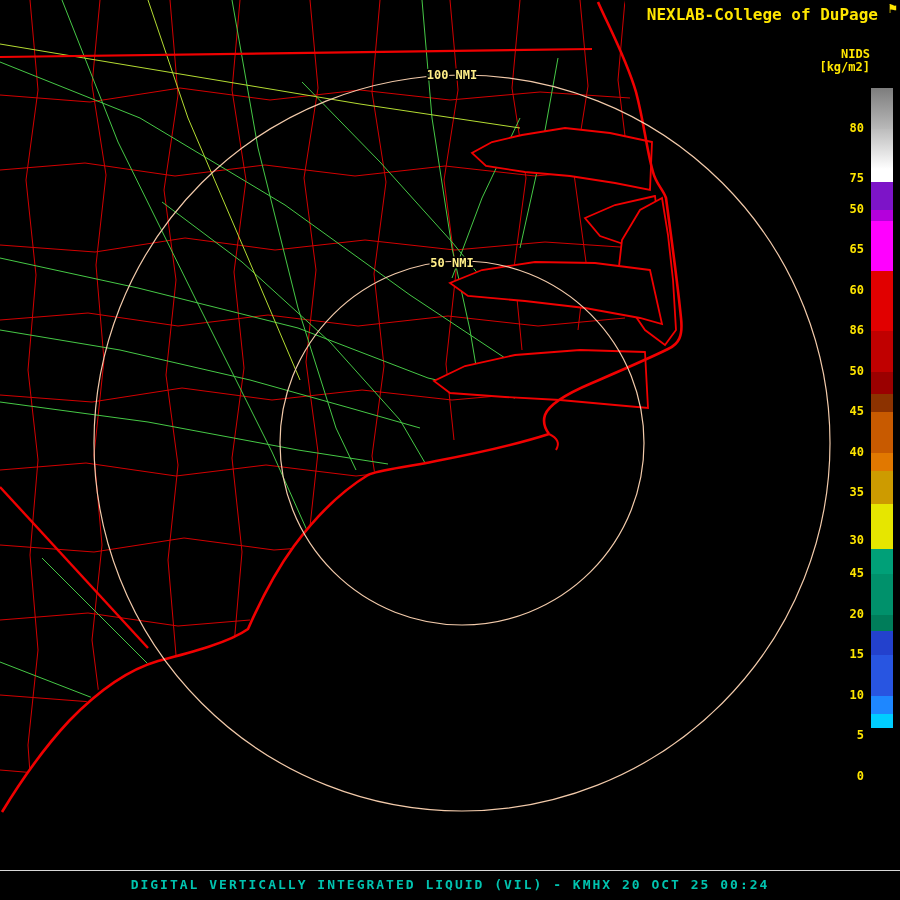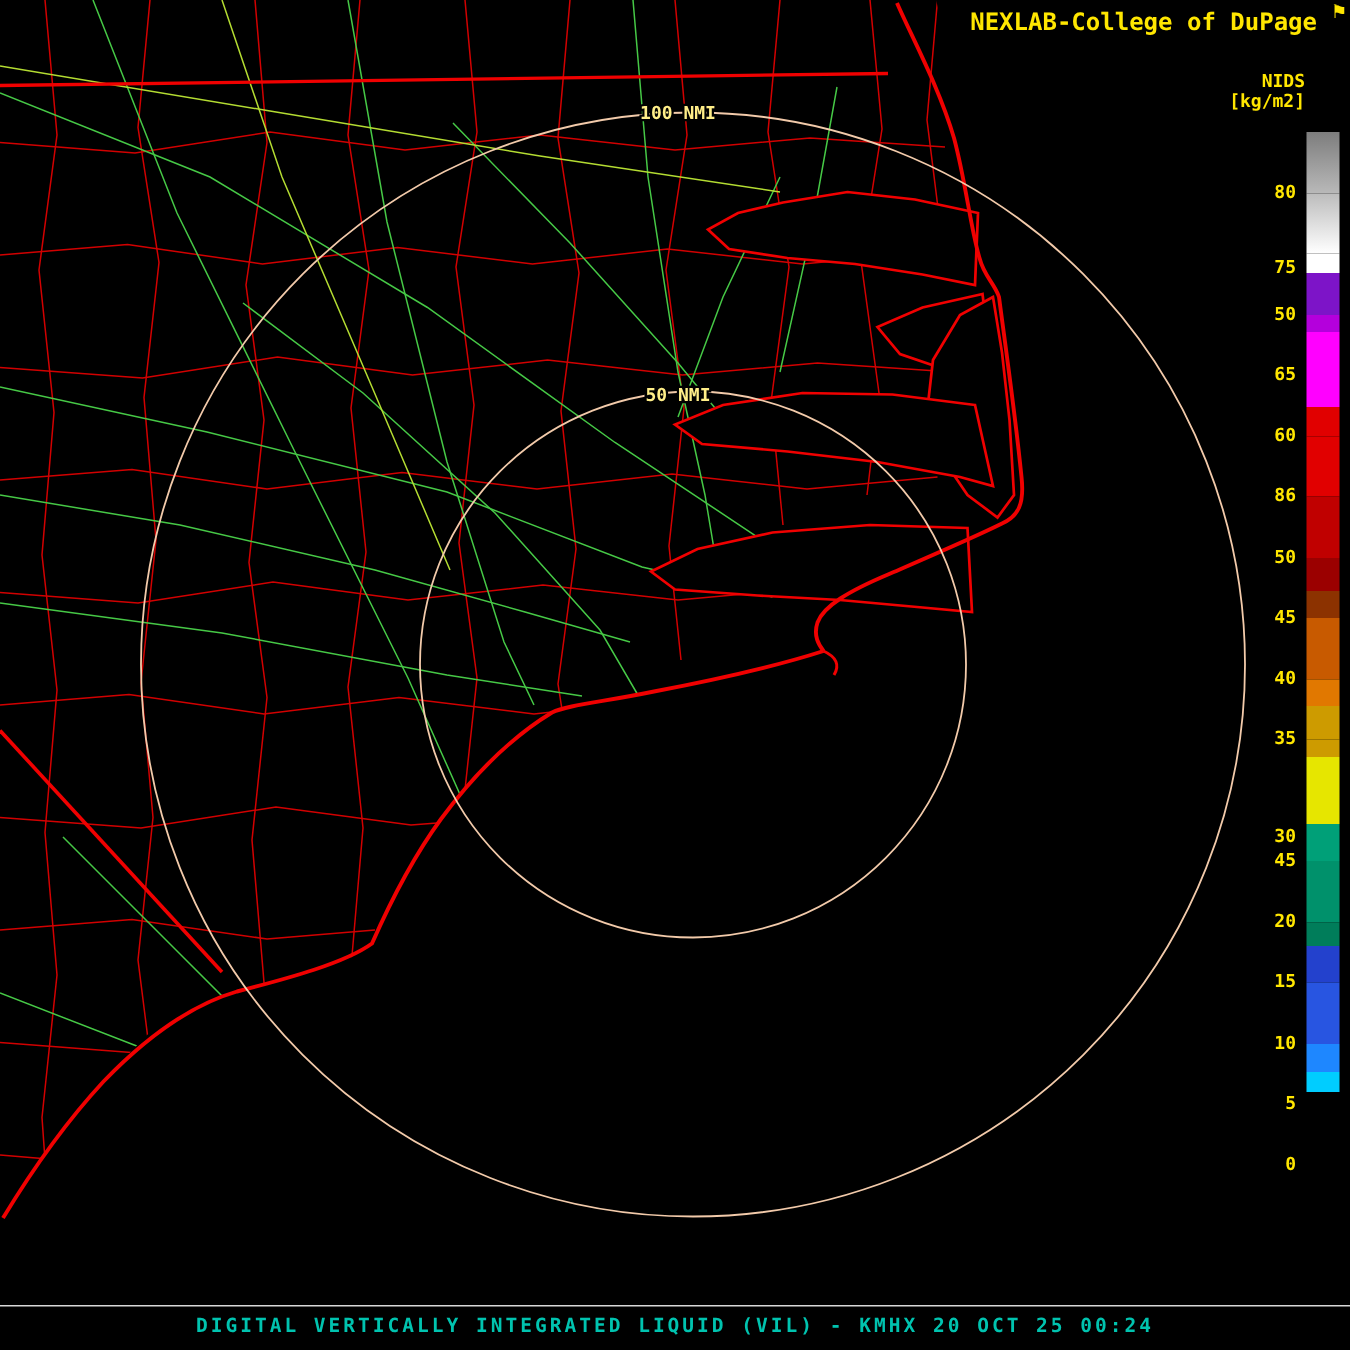--- a/index.html
+++ b/index.html
@@ -144,21 +144,21 @@
       <div class="cb-tick" style="top: 120.529px; padding-left: 24px;">80</div>
       <div class="cb-tick" style="top: 171px;">75</div>
       <div class="cb-tick" style="top: 201.588px;">50</div>
       <div class="cb-tick" style="top: 242.118px;">65</div>
       <div class="cb-tick" style="top: 282.647px;">60</div>
       <div class="cb-tick" style="top: 323.176px;">86</div>
       <div class="cb-tick" style="top: 363.706px;">50</div>
       <div class="cb-tick" style="top: 404.235px;">45</div>
       <div class="cb-tick" style="top: 444.765px;">40</div>
       <div class="cb-tick" style="top: 485.294px;">35</div>
-      <div class="cb-tick" style="top: 550px;">30</div>
+      <div class="cb-tick" style="top: 533px;">30</div>
       <div class="cb-tick" style="top: 566.353px;">45</div>
       <div class="cb-tick" style="top: 606.882px; text-align: right;">20</div>
       <div class="cb-tick" style="top: 647.412px;">15</div>
       <div class="cb-tick" style="top: 687.941px; text-align: center;">10</div>
       <div class="cb-tick" style="top: 728.471px;">5</div>
       <div class="cb-tick" style="top: 769px;">0</div>
     </div>
 
   <div class="footer-divider"></div>
   <div class="footer">DIGITAL VERTICALLY INTEGRATED LIQUID (VIL) - KMHX 20 OCT 25 00:24</div>

